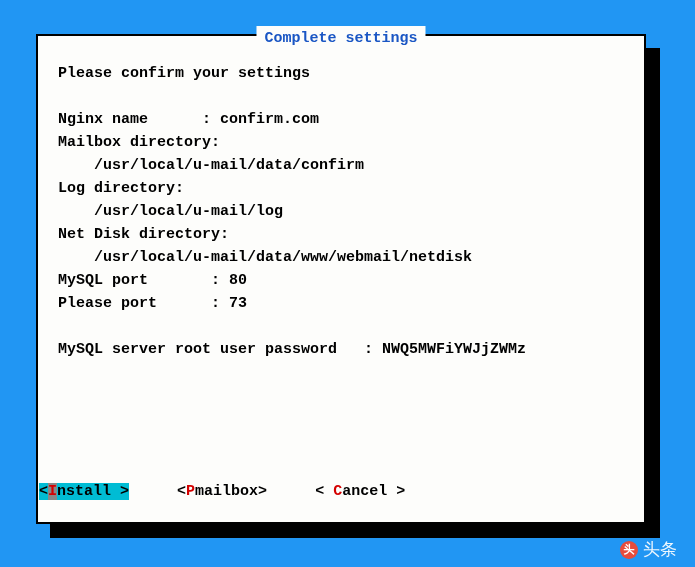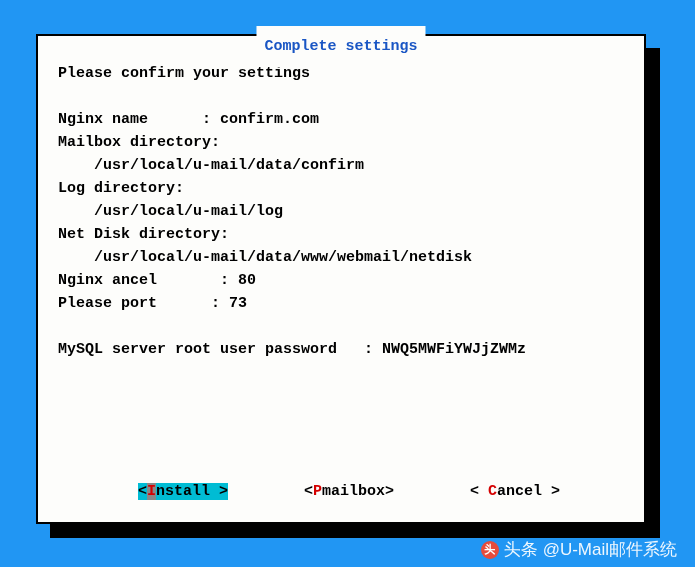--- a/index.html
+++ b/index.html
@@ -34,37 +34,36 @@
       background: #fdfdfb;
       border: 2px solid #000;
     }
     .title {
       position: absolute;
       top: -10px;
       left: 50%;
       transform: translateX(-50%);
       background: #fdfdfb;
       color: #1a56c4;
-      padding: 12px 8px;
+      padding: 4px 8px;
       white-space: nowrap;
     }
     .content {
       padding: 26px 20px 0 20px;
       color: #000;
       line-height: 23px;
       white-space: pre;
     }
     .buttons {
       position: absolute;
       bottom: 22px;
-      left: 8px;
+      left: 1px;
       width: 100%;
       display: flex;
-      justify-content: center;
-      gap: 76px;
+      gap: 48px;
     }
     .btn {
       white-space: pre;
     }
     .btn-install {
       background: #00bcd4;
       color: #000;
     }
     .btn-install .selchar {
       color: #d40000;
@@ -108,29 +107,28 @@
 
   <div class="content"><span>Please confirm your settings</span>
 
 <span>Nginx name      : </span><span>confirm.com</span>
 <span>Mailbox directory:</span>
 <span>    /usr/local/u-mail/data/confirm</span>
 <span>Log directory:</span>
 <span>    /usr/local/u-mail/log</span>
 <span>Net Disk directory:</span>
 <span>    /usr/local/u-mail/data/www/webmail/netdisk</span>
-<span>Nginx ancel       : </span><span>80</span>
+<span>MySQL port       : </span><span>80</span>
 <span>Please port      : </span><span>73</span>
 
 <span>MySQL server root user password   : </span><span>NWQ5MWFiYWJjZWMz</span></div>
 
   <div class="buttons">
     <span class="btn btn-install"><span>&lt;</span><span class="selchar">I</span><span>nstall </span><span>&gt;</span></span>
     <span class="btn"><span>&lt;</span><span class="hotkey">P</span><span>mailbox</span><span>&gt;</span></span>
     <span class="btn"><span>&lt; </span><span class="hotkey">C</span><span>ancel </span><span>&gt;</span></span>
   </div>
 </div>
 
 <div class="watermark">
   <span class="wm-icon">头</span>
   <span>头条</span>
-  <span>@U-Mail邮件系统</span>
 </div>
 
 </body></html>

